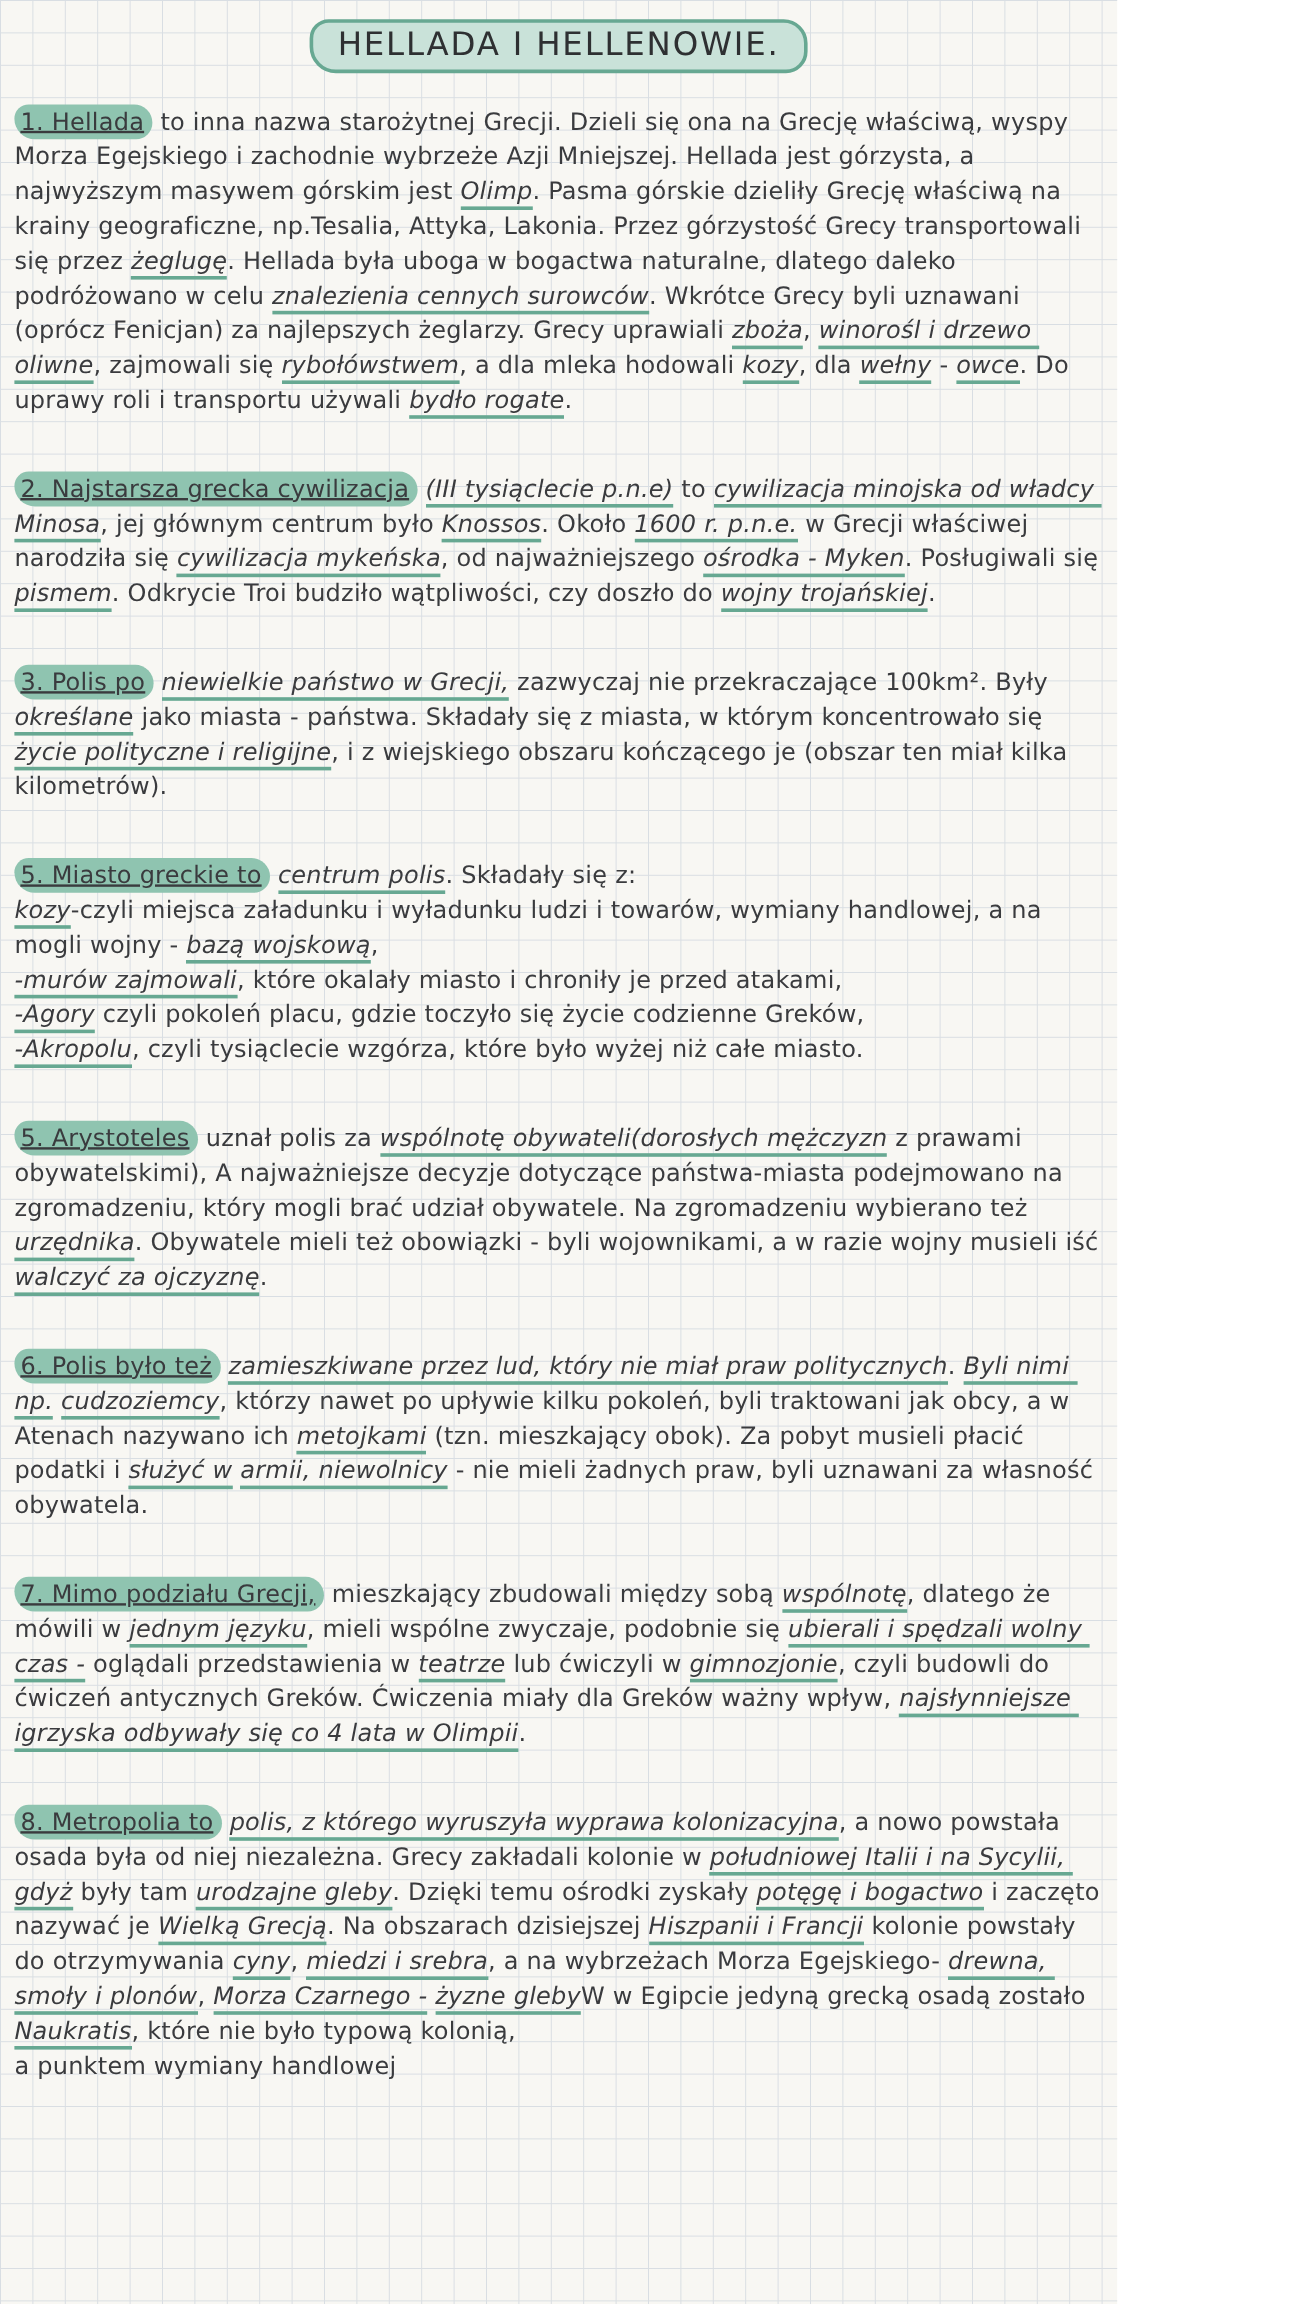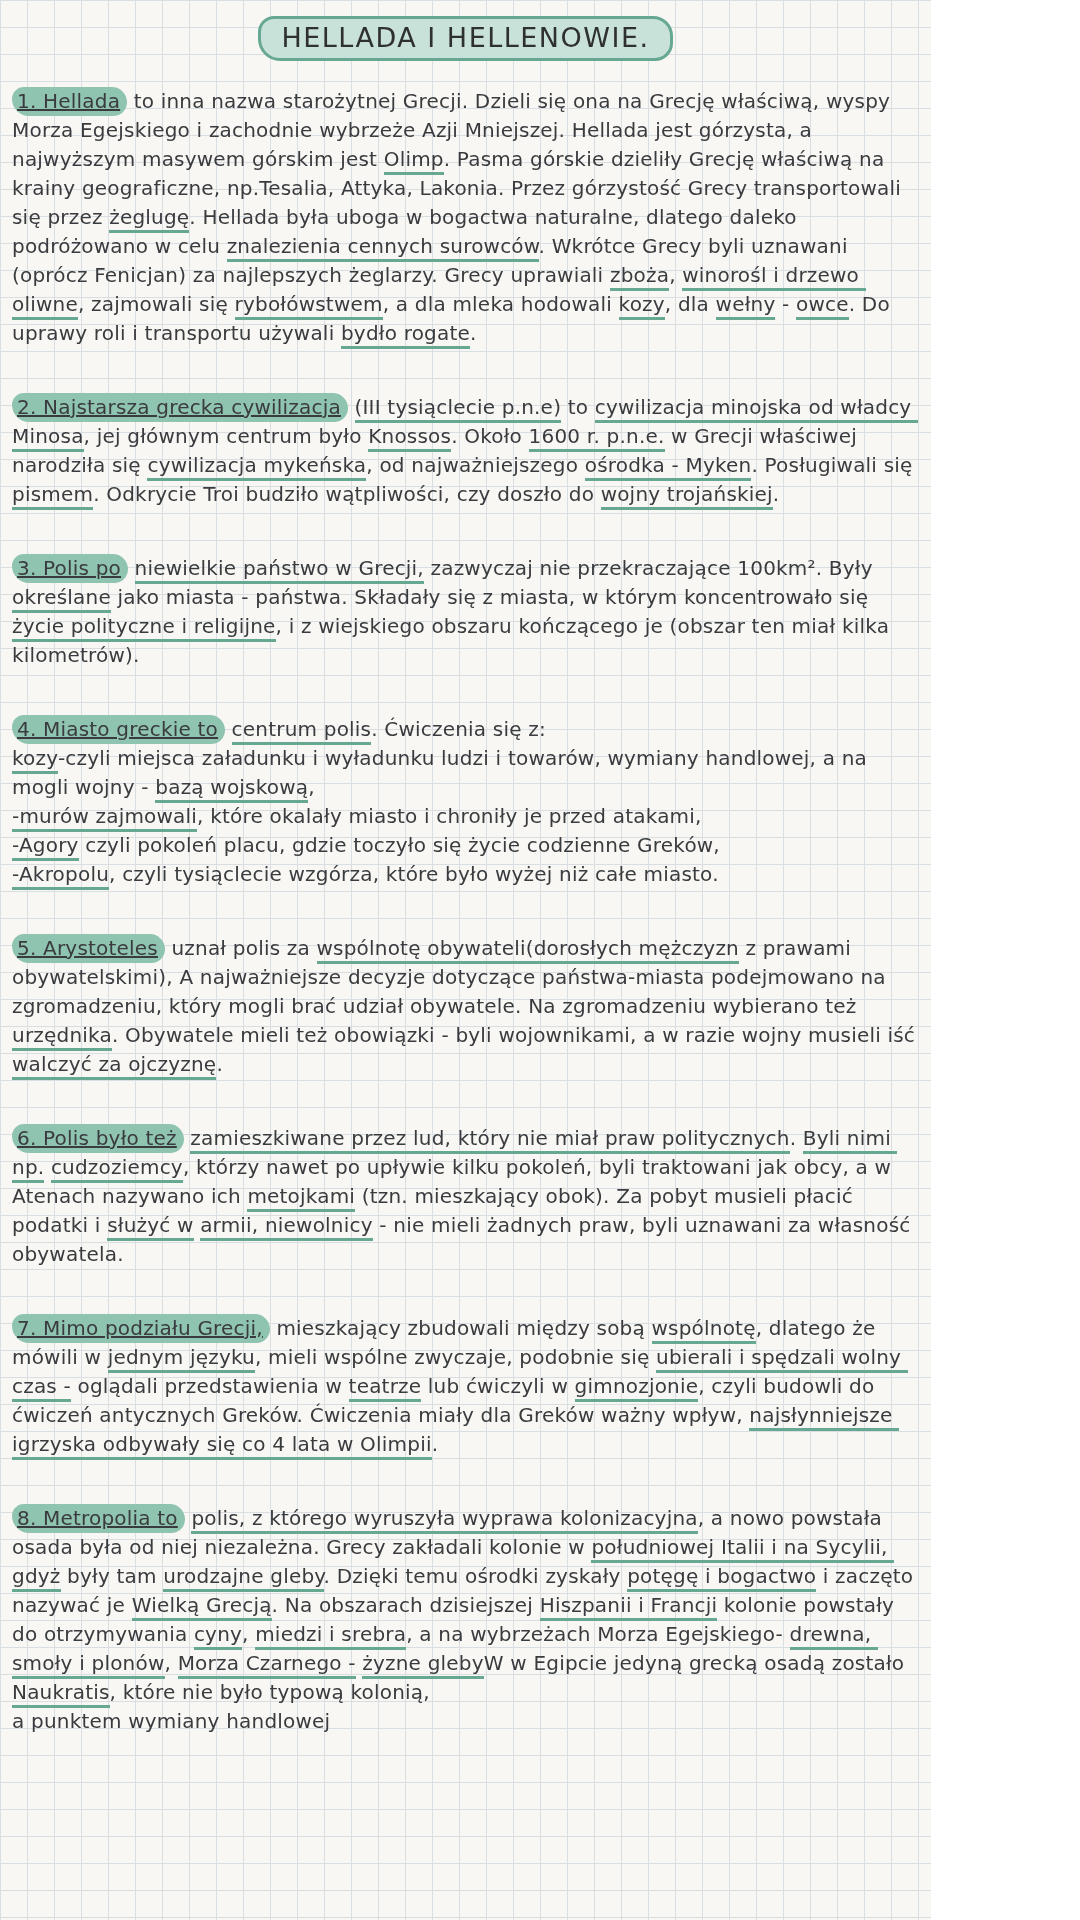--- a/index.html
+++ b/index.html
@@ -55,36 +55,37 @@
     background: var(--highlight, rgba(140, 196, 178, 0.75));
     border-radius: 14px 18px 16px 20px;
     padding: 2px 7px 3px 5px;
     box-decoration-break: clone;
     text-decoration: underline;
     -webkit-box-decoration-break: clone;
   }
   .mark-underline {
     border-bottom: 3.5px solid var(--underline, #6fae9b);
     padding-bottom: 1px;
+    font-style: italic;
   }
 </style>
 </head>
 <body>
 
 <div class="page">
   <div class="title-wrap">
     <div class="title-box">
       <span>HELLADA I HELLENOWIE.</span>
     </div>
   </div>
   <div class="paragraphs">
       <div class="para"><span class="mark-highlight">1. Hellada</span><span> to inna nazwa starożytnej Grecji. Dzieli się ona na Grecję właściwą, wyspy Morza Egejskiego i zachodnie wybrzeże Azji Mniejszej. Hellada jest górzysta, a najwyższym masywem górskim jest </span><span class="mark-underline">Olimp</span><span>. Pasma górskie dzieliły Grecję właściwą na krainy geograficzne, np.Tesalia, Attyka, Lakonia. Przez górzystość Grecy transportowali się przez </span><span class="mark-underline">żeglugę</span><span>. Hellada była uboga w bogactwa naturalne, dlatego daleko podróżowano w celu </span><span class="mark-underline">znalezienia cennych surowców</span><span>. Wkrótce Grecy byli uznawani (oprócz Fenicjan) za najlepszych żeglarzy. Grecy uprawiali </span><span class="mark-underline">zboża</span><span>, </span><span class="mark-underline">winorośl i drzewo oliwne</span><span>, zajmowali się </span><span class="mark-underline">rybołówstwem</span><span>, a dla mleka hodowali </span><span class="mark-underline">kozy</span><span>, dla </span><span class="mark-underline">wełny</span><span> - </span><span class="mark-underline">owce</span><span>. Do uprawy roli i transportu używali </span><span class="mark-underline">bydło rogate</span><span>.</span></div>
       <div class="para"><span class="mark-highlight">2. Najstarsza grecka cywilizacja</span><span> </span><span class="mark-underline">(III tysiąclecie p.n.e)</span><span> to </span><span class="mark-underline">cywilizacja minojska od władcy Minosa</span><span>, jej głównym centrum było </span><span class="mark-underline">Knossos</span><span>. Około </span><span class="mark-underline">1600 r. p.n.e.</span><span> w Grecji właściwej narodziła się </span><span class="mark-underline">cywilizacja mykeńska</span><span>, od najważniejszego </span><span class="mark-underline">ośrodka - Myken</span><span>. Posługiwali się </span><span class="mark-underline">pismem</span><span>. Odkrycie Troi budziło wątpliwości, czy doszło do </span><span class="mark-underline">wojny trojańskiej</span><span>.</span></div>
       <div class="para"><span class="mark-highlight">3. Polis po</span><span> </span><span class="mark-underline">niewielkie państwo w Grecji,</span><span> zazwyczaj nie przekraczające 100km². Były </span><span class="mark-underline">określane</span><span> jako miasta - państwa. Składały się z miasta, w którym koncentrowało się </span><span class="mark-underline">życie polityczne i religijne</span><span>, i z wiejskiego obszaru kończącego je (obszar ten miał kilka kilometrów).</span></div>
-      <div class="para"><span class="mark-highlight">4. Miasto greckie to</span><span> </span><span class="mark-underline">centrum polis</span><span>. Ćwiczenia się z:
+      <div class="para"><span class="mark-highlight">5. Miasto greckie to</span><span> </span><span class="mark-underline">centrum polis</span><span>. Składały się z:
 </span><span class="mark-underline">kozy</span><span>-czyli miejsca załadunku i wyładunku ludzi i towarów, wymiany handlowej, a na mogli wojny - </span><span class="mark-underline">bazą wojskową</span><span>,
 </span><span class="mark-underline">-murów zajmowali</span><span>, które okalały miasto i chroniły je przed atakami,
 </span><span class="mark-underline">-Agory</span><span> czyli pokoleń placu, gdzie toczyło się życie codzienne Greków,
 </span><span class="mark-underline">-Akropolu</span><span>, czyli tysiąclecie wzgórza, które było wyżej niż całe miasto.</span></div>
       <div class="para"><span class="mark-highlight">5. Arystoteles</span><span> uznał polis za </span><span class="mark-underline">wspólnotę obywateli(dorosłych mężczyzn</span><span> z prawami obywatelskimi), A najważniejsze decyzje dotyczące państwa-miasta podejmowano na zgromadzeniu, który mogli brać udział obywatele. Na zgromadzeniu wybierano też </span><span class="mark-underline">urzędnika</span><span>. Obywatele mieli też obowiązki - byli wojownikami, a w razie wojny musieli iść </span><span class="mark-underline">walczyć za ojczyznę</span><span>.</span></div>
       <div class="para"><span class="mark-highlight">6. Polis było też</span><span> </span><span class="mark-underline">zamieszkiwane przez lud, który nie miał praw politycznych</span><span>. </span><span class="mark-underline">Byli nimi np.</span><span> </span><span class="mark-underline">cudzoziemcy</span><span>, którzy nawet po upływie kilku pokoleń, byli traktowani jak obcy, a w Atenach nazywano ich </span><span class="mark-underline">metojkami</span><span> (tzn. mieszkający obok). Za pobyt musieli płacić podatki i </span><span class="mark-underline">służyć w</span><span> </span><span class="mark-underline">armii, niewolnicy</span><span> - nie mieli żadnych praw, byli uznawani za własność obywatela.</span></div>
       <div class="para"><span class="mark-highlight">7. Mimo podziału Grecji,</span><span> mieszkający zbudowali między sobą </span><span class="mark-underline">wspólnotę</span><span>, dlatego że mówili w </span><span class="mark-underline">jednym języku</span><span>, mieli wspólne zwyczaje, podobnie się </span><span class="mark-underline">ubierali i spędzali wolny czas -</span><span> oglądali przedstawienia w </span><span class="mark-underline">teatrze</span><span> lub ćwiczyli w </span><span class="mark-underline">gimnozjonie</span><span>, czyli budowli do ćwiczeń antycznych Greków. Ćwiczenia miały dla Greków ważny wpływ, </span><span class="mark-underline">najsłynniejsze igrzyska odbywały się co 4 lata w Olimpii</span><span>.</span></div>
       <div class="para"><span class="mark-highlight">8. Metropolia to</span><span> </span><span class="mark-underline">polis, z którego wyruszyła wyprawa kolonizacyjna</span><span>, a nowo powstała osada była od niej niezależna. Grecy zakładali kolonie w </span><span class="mark-underline">południowej Italii i na Sycylii, gdyż</span><span> były tam </span><span class="mark-underline">urodzajne gleby</span><span>. Dzięki temu ośrodki zyskały </span><span class="mark-underline">potęgę i bogactwo</span><span> i zaczęto nazywać je </span><span class="mark-underline">Wielką Grecją</span><span>. Na obszarach dzisiejszej </span><span class="mark-underline">Hiszpanii i Francji</span><span> kolonie powstały do otrzymywania </span><span class="mark-underline">cyny</span><span>, </span><span class="mark-underline">miedzi i srebra</span><span>, a na wybrzeżach Morza Egejskiego- </span><span class="mark-underline">drewna, smoły i plonów</span><span>, </span><span class="mark-underline">Morza Czarnego -</span><span> </span><span class="mark-underline">żyzne gleby</span><span>W w Egipcie jedyną grecką osadą zostało </span><span class="mark-underline">Naukratis</span><span>, które nie było typową kolonią,
 a punktem wymiany handlowej</span></div>
     </div>

